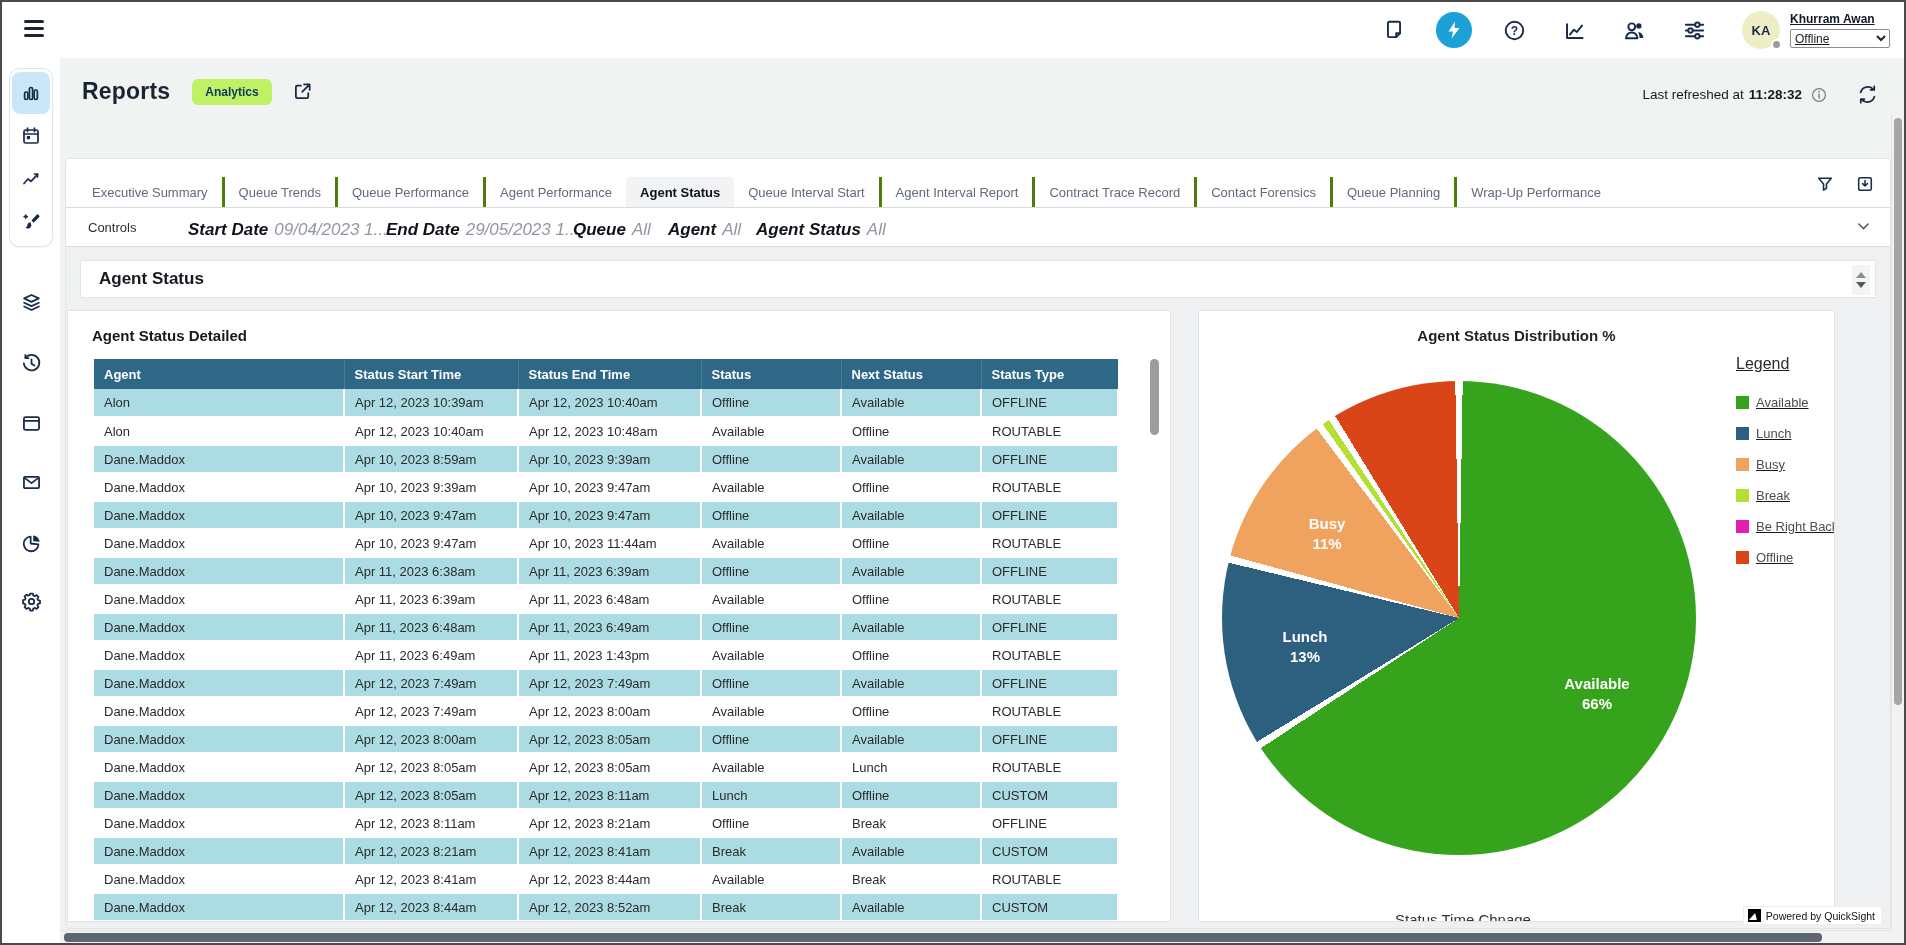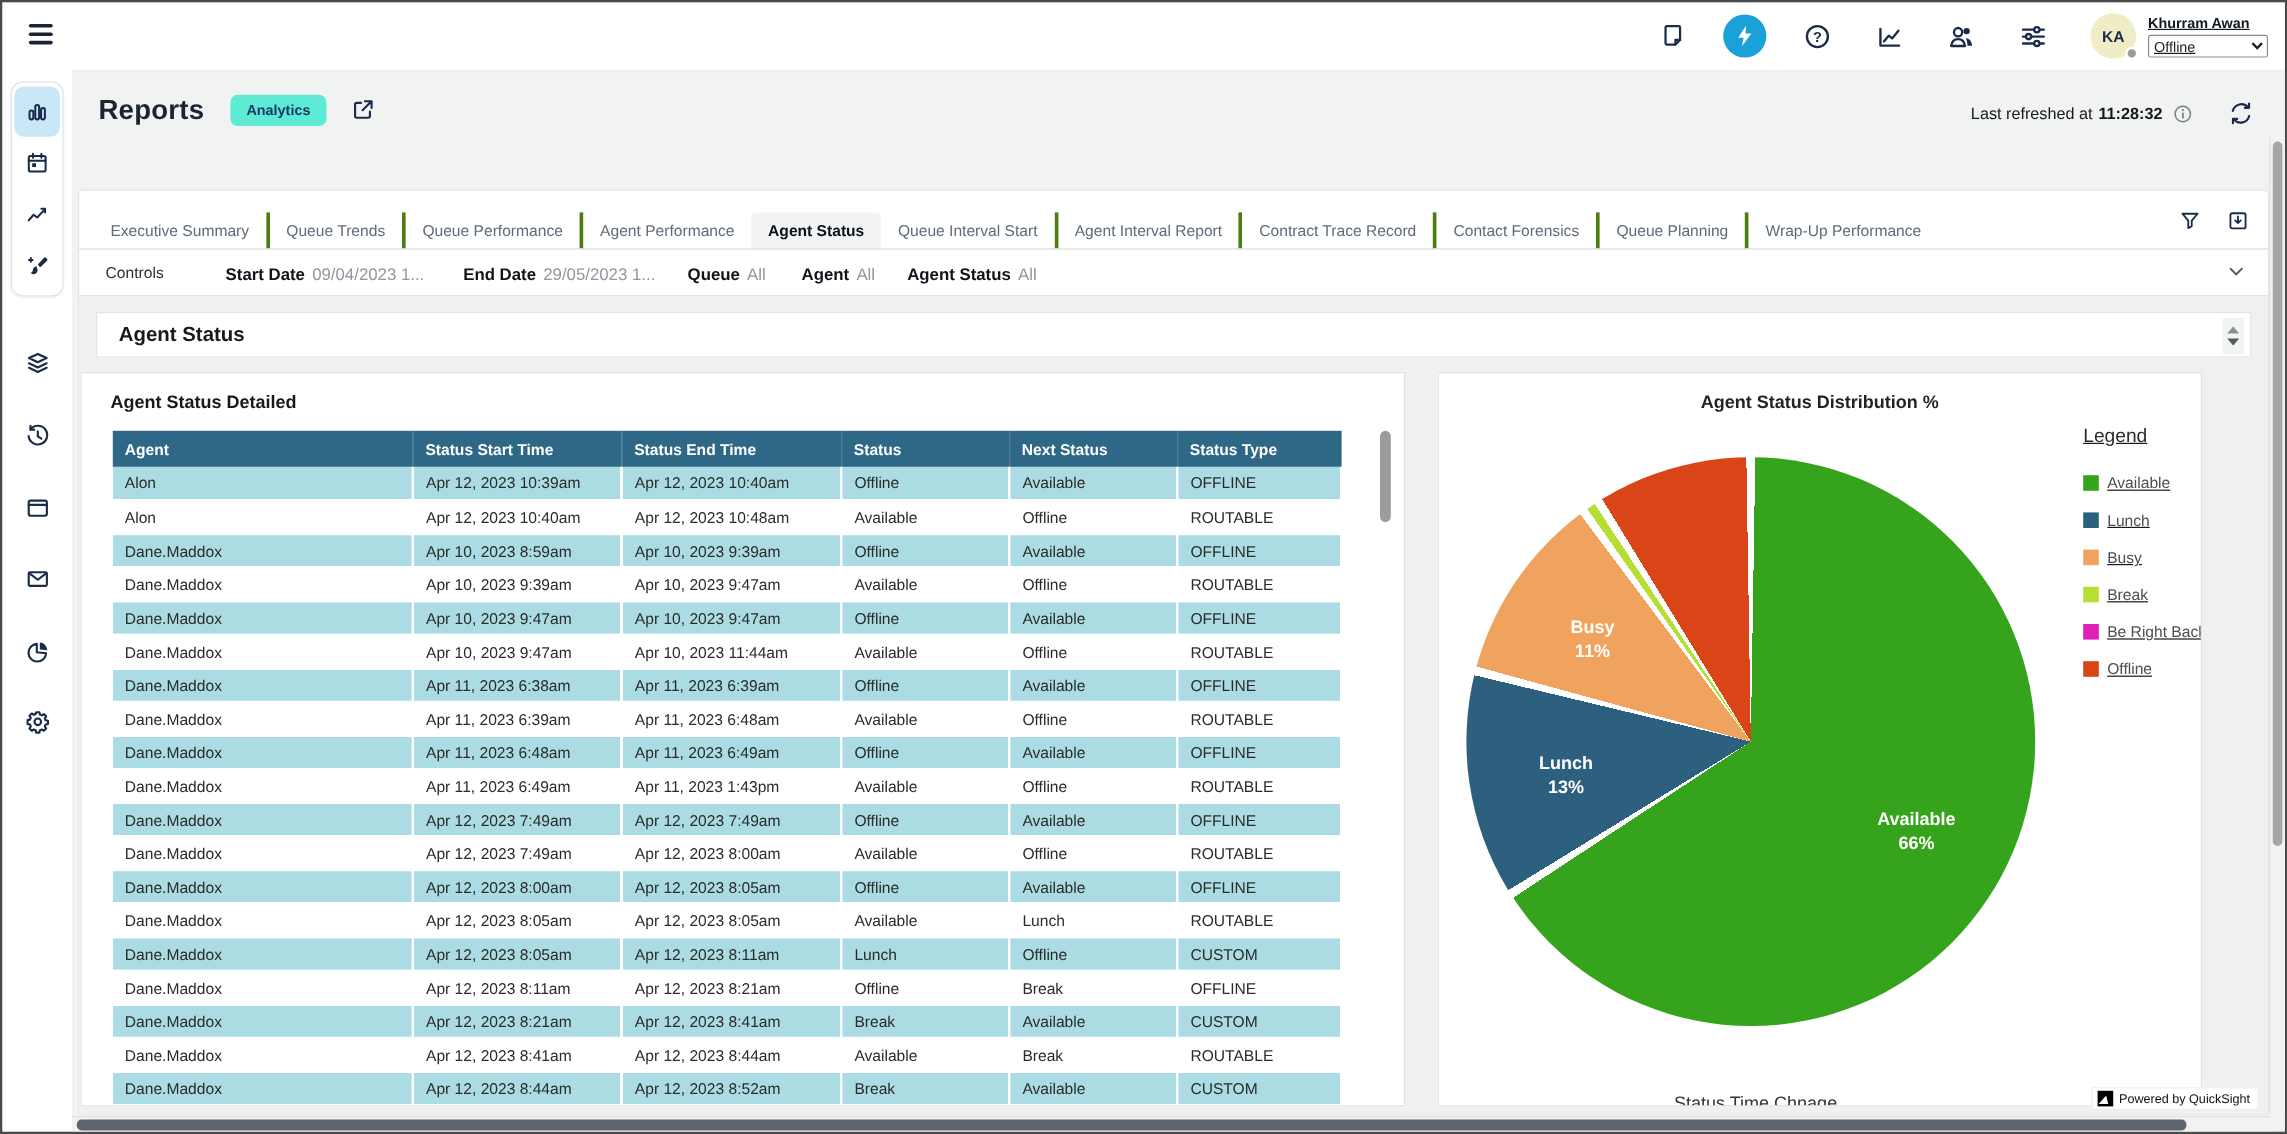--- a/index.html
+++ b/index.html
@@ -37,21 +37,21 @@
                 border-radius:10px; background:#fff; padding:2px; box-shadow:0 1px 2px rgba(0,0,0,.05); }
   .side-tile { width:38px; height:42px; margin:1px auto; border-radius:8px; display:flex; align-items:center; justify-content:center; cursor:pointer; }
   .side-tile.active { background:#c9e7f7; }
   .side-lone { position:absolute; left:50%; transform:translateX(-50%); width:38px; height:38px;
                display:flex; align-items:center; justify-content:center; cursor:pointer; }
 
   
   .main { position:absolute; left:58px; top:56px; right:0; bottom:0; background:#f1f3f3; }
   .page-header { position:absolute; left:22px; top:20px; display:flex; align-items:center; }
   .page-title { font-size:23px; font-weight:bold; color:#1a2433; letter-spacing:.2px; }
-  .analytics-badge { margin-left:22px; background:#5eead4; color:#123a63; font-size:12px; font-weight:bold;
+  .analytics-badge { margin-left:22px; background:#bef264; color:#123a63; font-size:12px; font-weight:bold;
                      padding:6px 13px; border-radius:6px; cursor:pointer; }
   .ext-link { margin-left:20px; cursor:pointer; }
   .refresh-cluster { position:absolute; right:26px; top:26px; display:flex; align-items:center; font-size:13.5px; color:#16191f; }
   .lr-prefix { margin-right:5px; }
   .lr-time { font-weight:bold; }
   .info-icon { margin-left:9px; cursor:pointer; }
   .refresh-icon { margin-left:30px; cursor:pointer; }
 
   
   .card { position:absolute; left:5px; right:13px; top:100px; bottom:14px; background:#fff;
@@ -61,21 +61,21 @@
 
   .tabs { position:absolute; top:18px; left:12px; right:110px; height:30px; display:flex; align-items:stretch; }
   .tab { padding:8px 14px 7px; font-size:13px; color:#5f6b7a; white-space:nowrap; cursor:pointer; position:relative; }
   .tab + .tab { border-left:3px solid #4d7c0f; }
   .tab.active { background:#f2f3f4; color:#0d1117; font-weight:bold; border-radius:4px 4px 0 0; border-left:none; }
   .tab.active + .tab { border-left:none; }
   .tabbar-line { position:absolute; left:0; right:0; top:48px; height:1px; background:#d8dcde; }
 
   .controls-row { position:absolute; left:0; right:0; top:49px; height:39px; border-bottom:1px solid #d8dcde; }
   .controls-label { position:absolute; left:22px; top:12px; font-size:13px; color:#2b2f36; cursor:pointer; }
-  .ctl-item { position:absolute; top:12px; font-size:14px; white-space:nowrap; cursor:pointer; }
+  .ctl-item { position:absolute; top:12px; font-size:17px; white-space:nowrap; cursor:pointer;font-style:italic; }
   .ctl-item b { color:#0f141a; margin-right:6px; }
   .ctl-item span { color:#9097a1; }
   .controls-chevron { position:absolute; right:18px; top:10px; cursor:pointer; }
 
   .card-body { position:absolute; left:0; right:0; top:88px; bottom:0; background:#eef0f1; border-radius:0 0 4px 4px; }
   .section-bar { position:absolute; left:14px; right:14px; top:13px; height:38px; background:#fff;
                  border:1px solid #e2e5e5; display:flex; align-items:center; }
   .section-title { font-size:17px; font-weight:bold; color:#16191f; margin-left:18px; }
   .stepper { position:absolute; right:5px; top:4px; width:18px; height:30px; background:#f2f3f3;
              display:flex; flex-direction:column; align-items:center; justify-content:center; gap:4px; cursor:pointer; }

